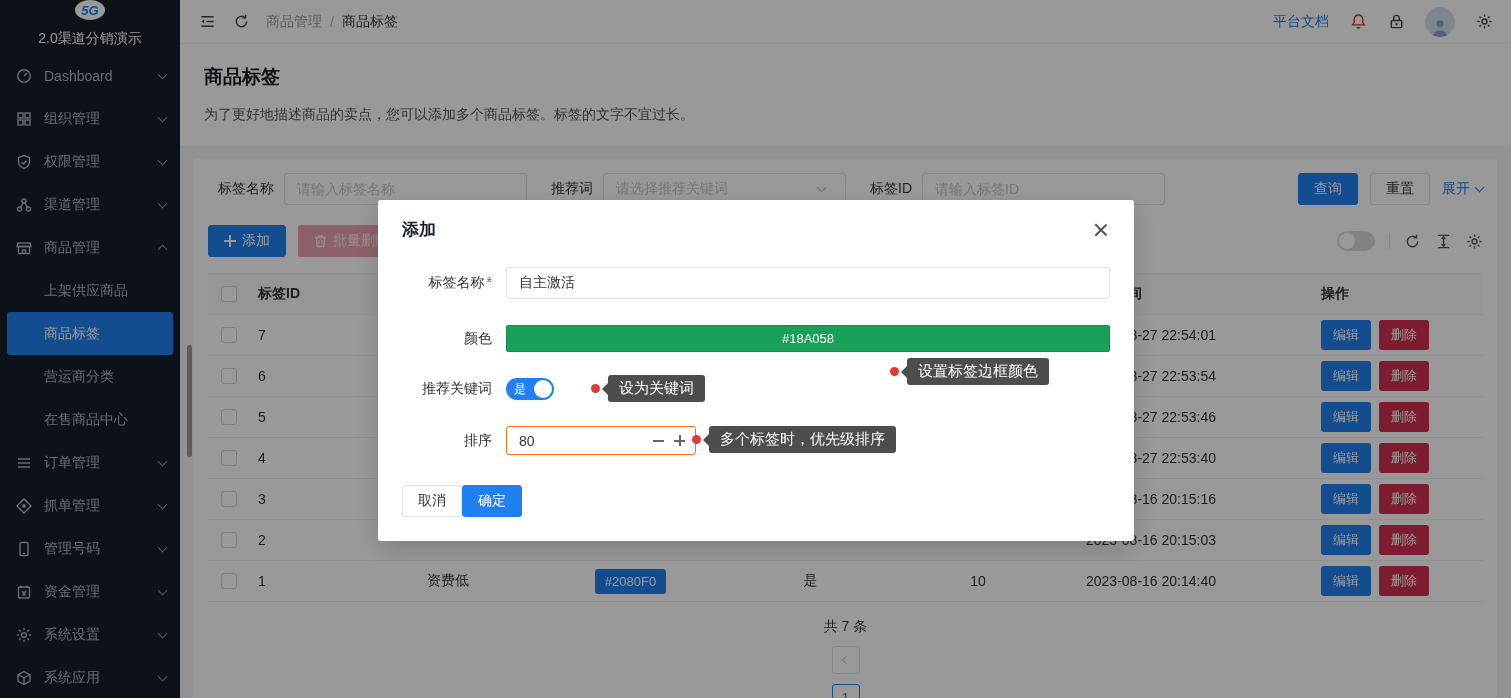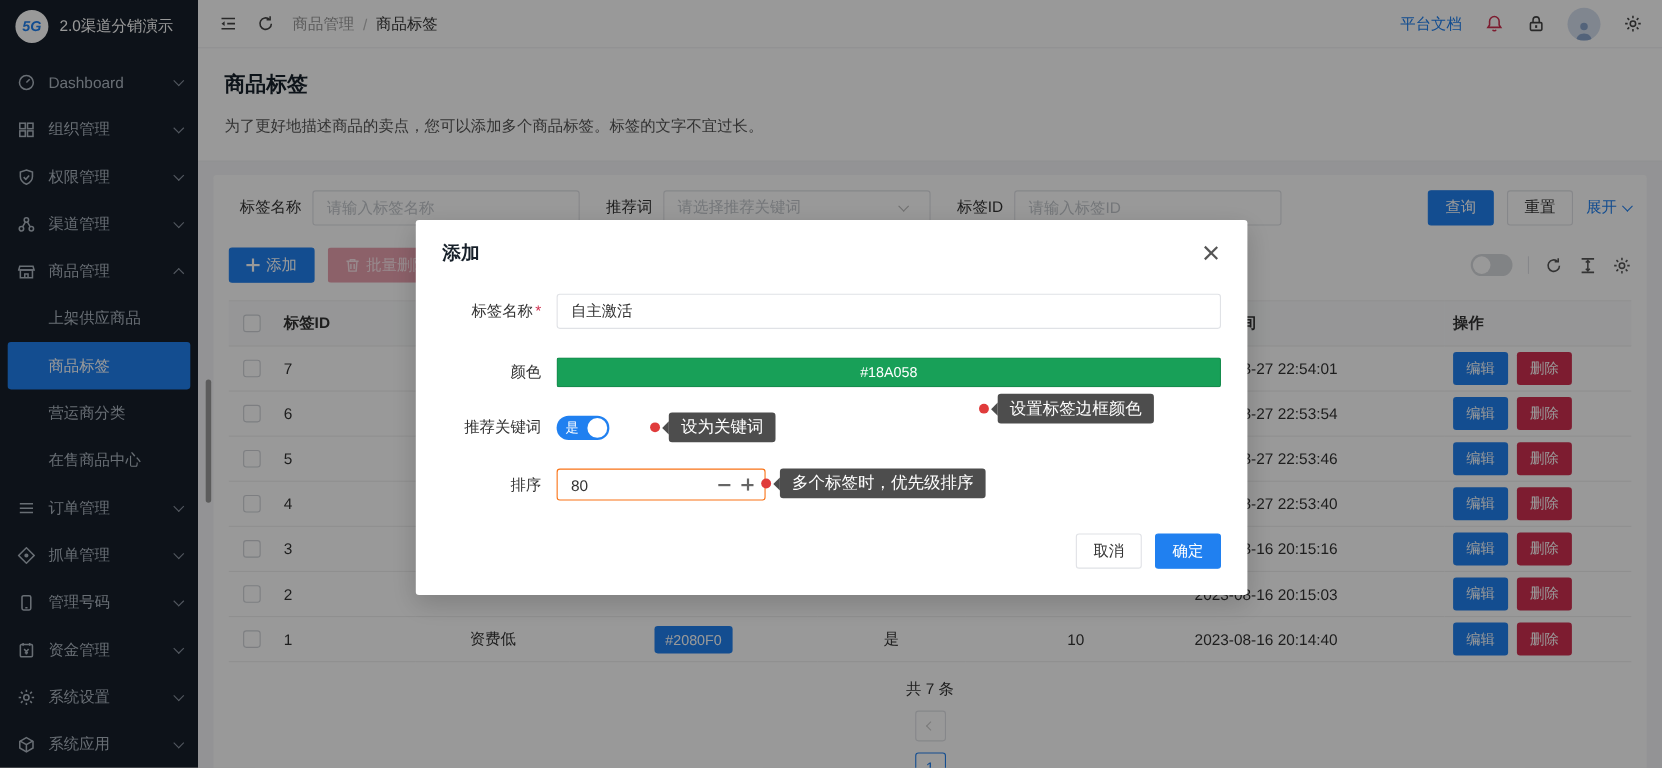--- a/index.html
+++ b/index.html
@@ -1,21 +1,21 @@
 <!DOCTYPE html>
 <html><head>
 <meta charset="utf-8">
 <style>
   * { margin:0; padding:0; box-sizing:border-box; }
   html,body { width:1511px; height:698px; overflow:hidden; font-family:"Liberation Sans",sans-serif; font-size:14px; color:#333; background:#f5f6f8; }
   .app { display:flex; width:100%; height:100%; position:relative; }
 
   
   .sidebar { width:180px; background:#161f2a; color:#aeb7c2; flex-shrink:0; display:flex; flex-direction:column; }
-  .logo-row { height:48px; display:flex; align-items:center; gap:10px; padding:0 14px; }
+  .logo-row { height:48px; display:flex; align-items:center; gap:10px; padding:0 14px;flex-direction:column; }
   .logo-badge { width:30px; height:30px; border-radius:50%; background:#fff; color:#2080F0; font-weight:bold; font-size:13px; font-style:italic; display:flex; align-items:center; justify-content:center; }
   .app-title { color:#fff; font-size:14px; white-space:nowrap; }
   .menu { flex:1; padding-top:6px; }
   .mi { height:43px; display:flex; align-items:center; padding:0 14px 0 16px; gap:12px; cursor:pointer; }
   .mi .lbl { flex:1; white-space:nowrap; }
   .mi svg { width:16px; height:16px; stroke:#aeb7c2; fill:none; stroke-width:1.4; flex-shrink:0; }
   .chev { width:7px; height:7px; border-right:1.5px solid #8a93a0; border-bottom:1.5px solid #8a93a0; transform:rotate(45deg); margin-top:-3px; flex-shrink:0; }
   .chev.up { transform:rotate(-135deg); margin-top:4px; }
   .smi { height:43px; display:flex; align-items:center; padding-left:44px; cursor:pointer; white-space:nowrap; }
   .smi.active { background:#2080F0; color:#fff; border-radius:3px; margin:0 7px; padding-left:37px; }
@@ -119,21 +119,21 @@
   .step-ic { width:11px; height:11px; position:relative; cursor:pointer; margin-left:10px; }
   .step-ic:after { content:""; position:absolute; left:0; top:5px; width:11px; height:1.6px; background:#666; }
   .step-ic.plus2:before { content:""; position:absolute; left:5px; top:0; width:1.6px; height:11px; background:#666; }
   .tip { position:absolute; display:flex; align-items:center; gap:2px; white-space:nowrap; }
   .tip .dot { width:9px; height:9px; border-radius:50%; background:#e03b3b; flex-shrink:0; }
   .tip .bubble { background:#4d4d4d; color:#fff; font-size:15px; padding:4px 11px; border-radius:3px; position:relative; margin-left:6px; }
   .tip .bubble:before { content:""; position:absolute; left:-6px; top:50%; margin-top:-6px; border:6px solid transparent; border-left:none; border-right:6px solid #4d4d4d; }
   .tip-color { left:384px; top:33px; }
   .tip-kw { left:85px; top:-3px; }
   .tip-sort { left:186px; top:0; }
-  .m-foot { display:flex; justify-content:flex-end; gap:12px; margin-top:30px; }
+  .m-foot { display:flex; justify-content:flex-start; margin-top:30px; }
 </style>
 </head>
 <body>
 
 <div class="app">
 
   <aside class="sidebar">
     <div class="logo-row">
       <div class="logo-badge">5G</div>
       <div class="app-title">2.0渠道分销演示</div>

